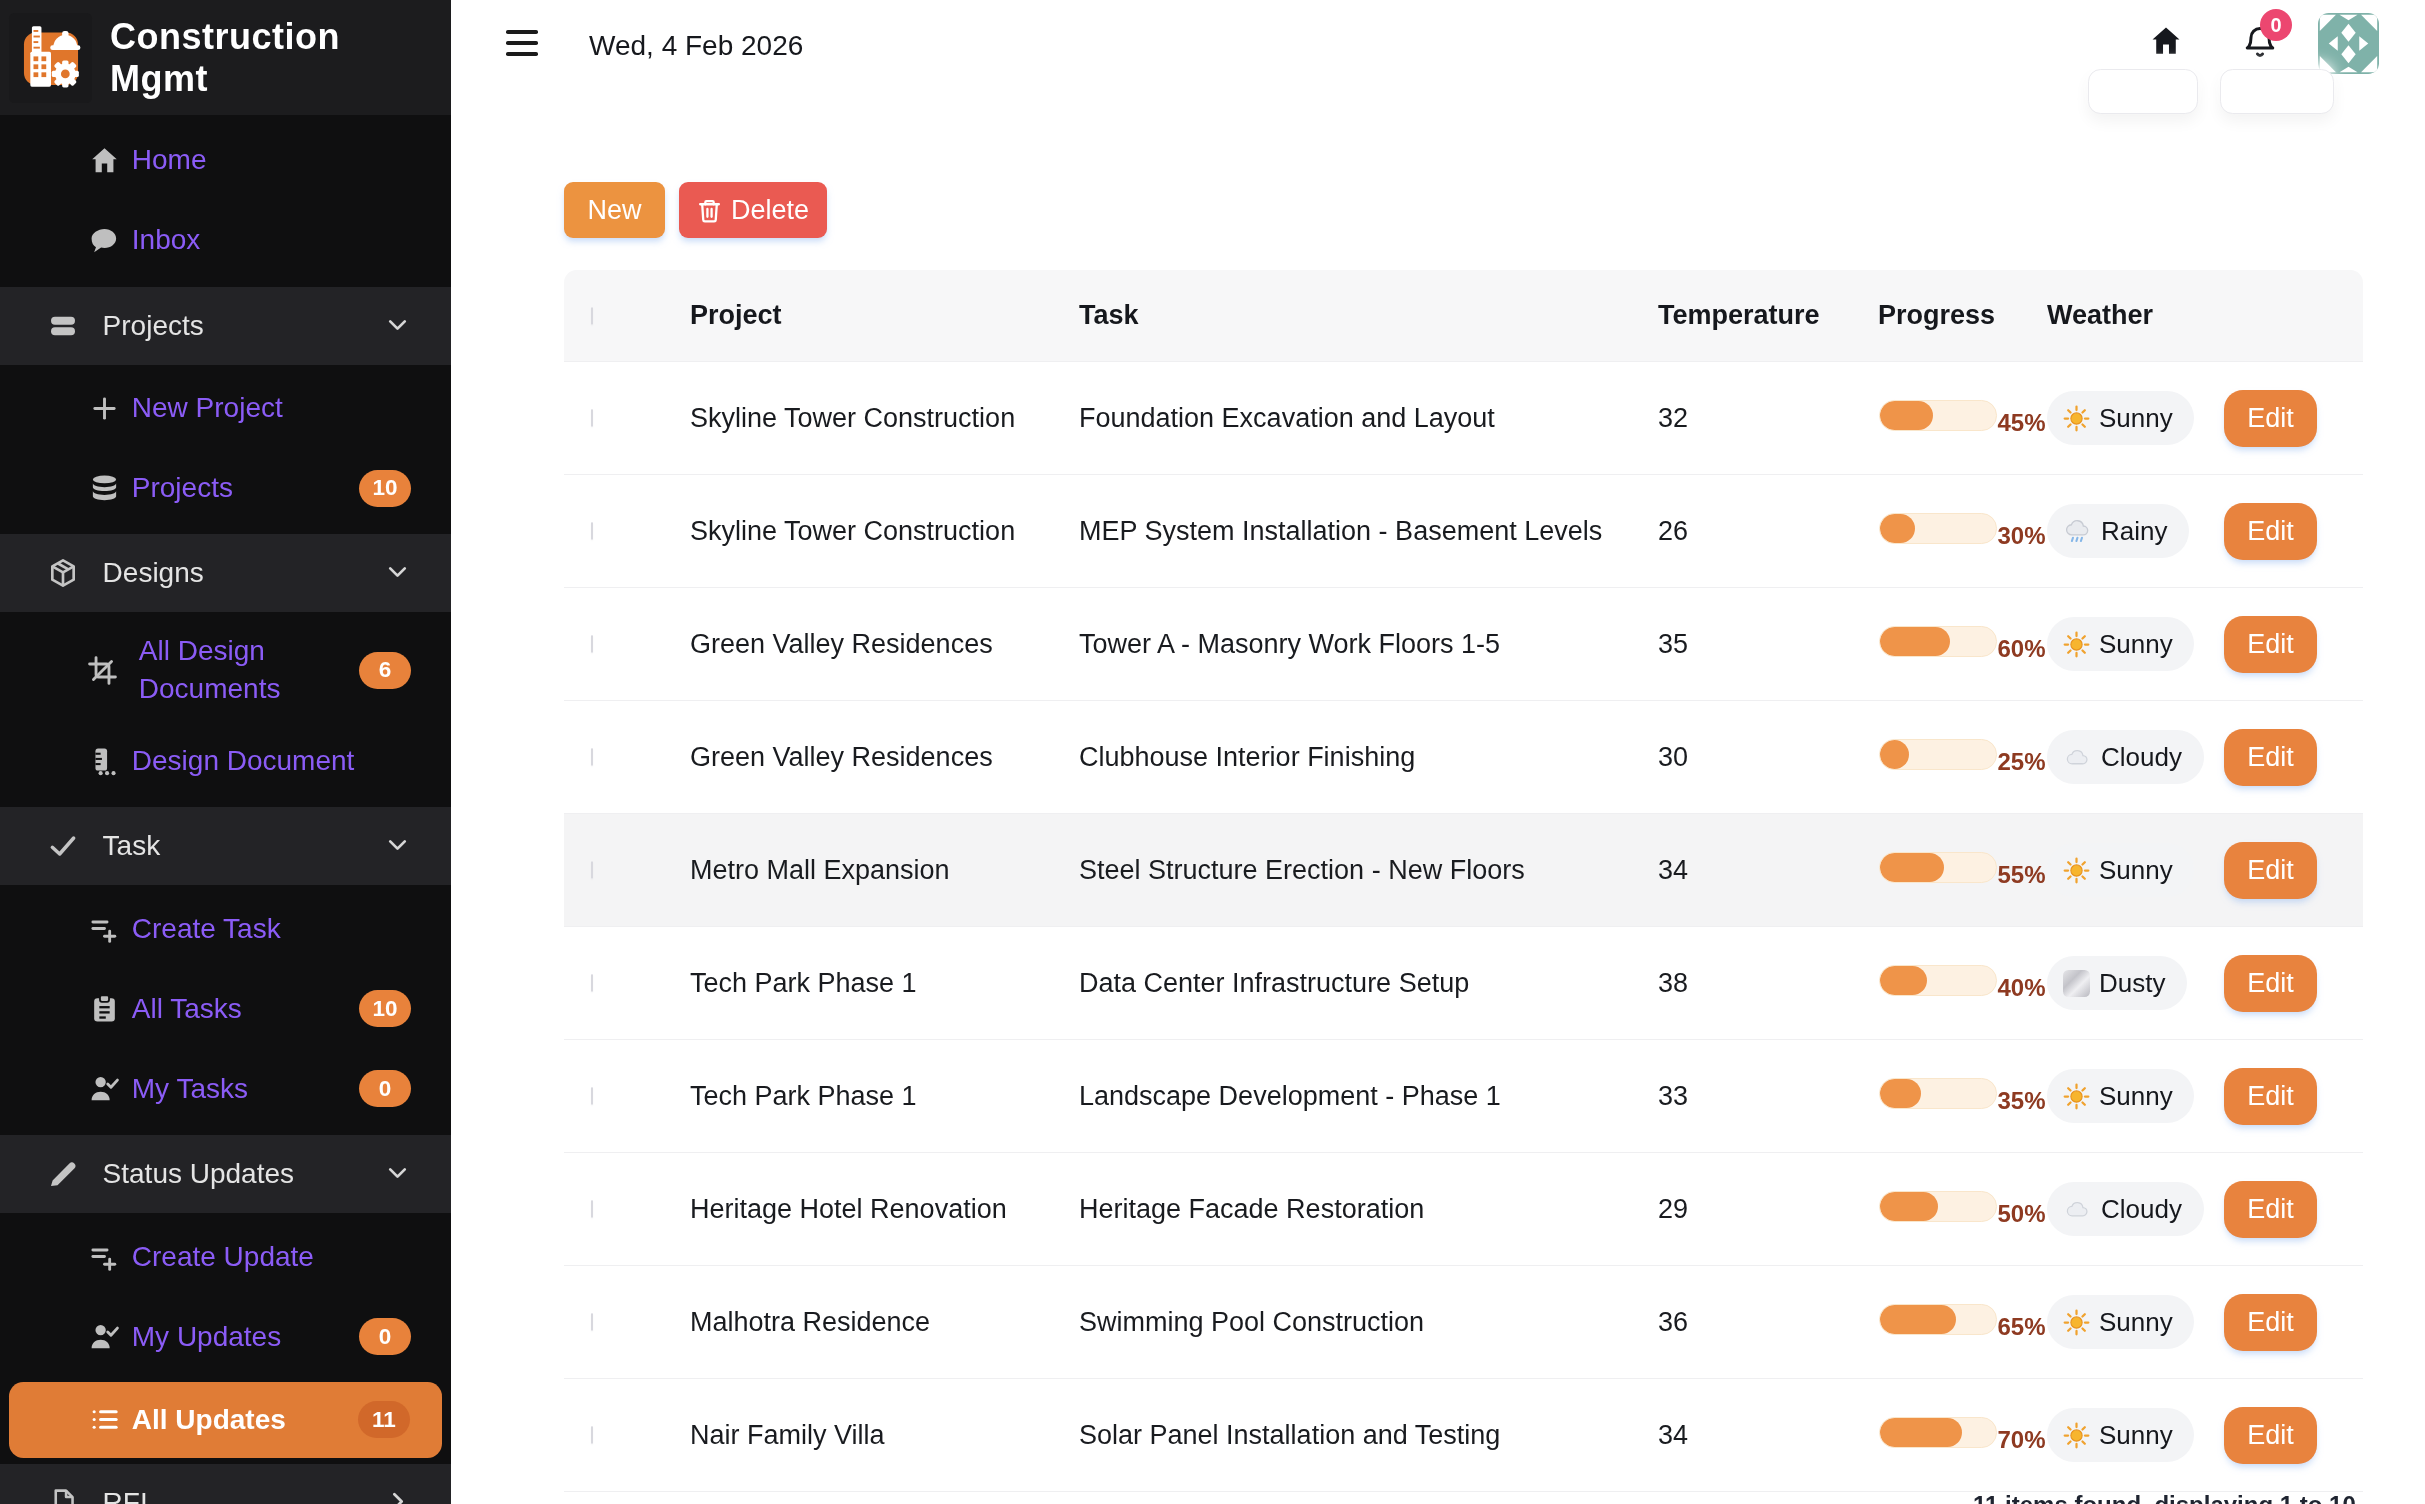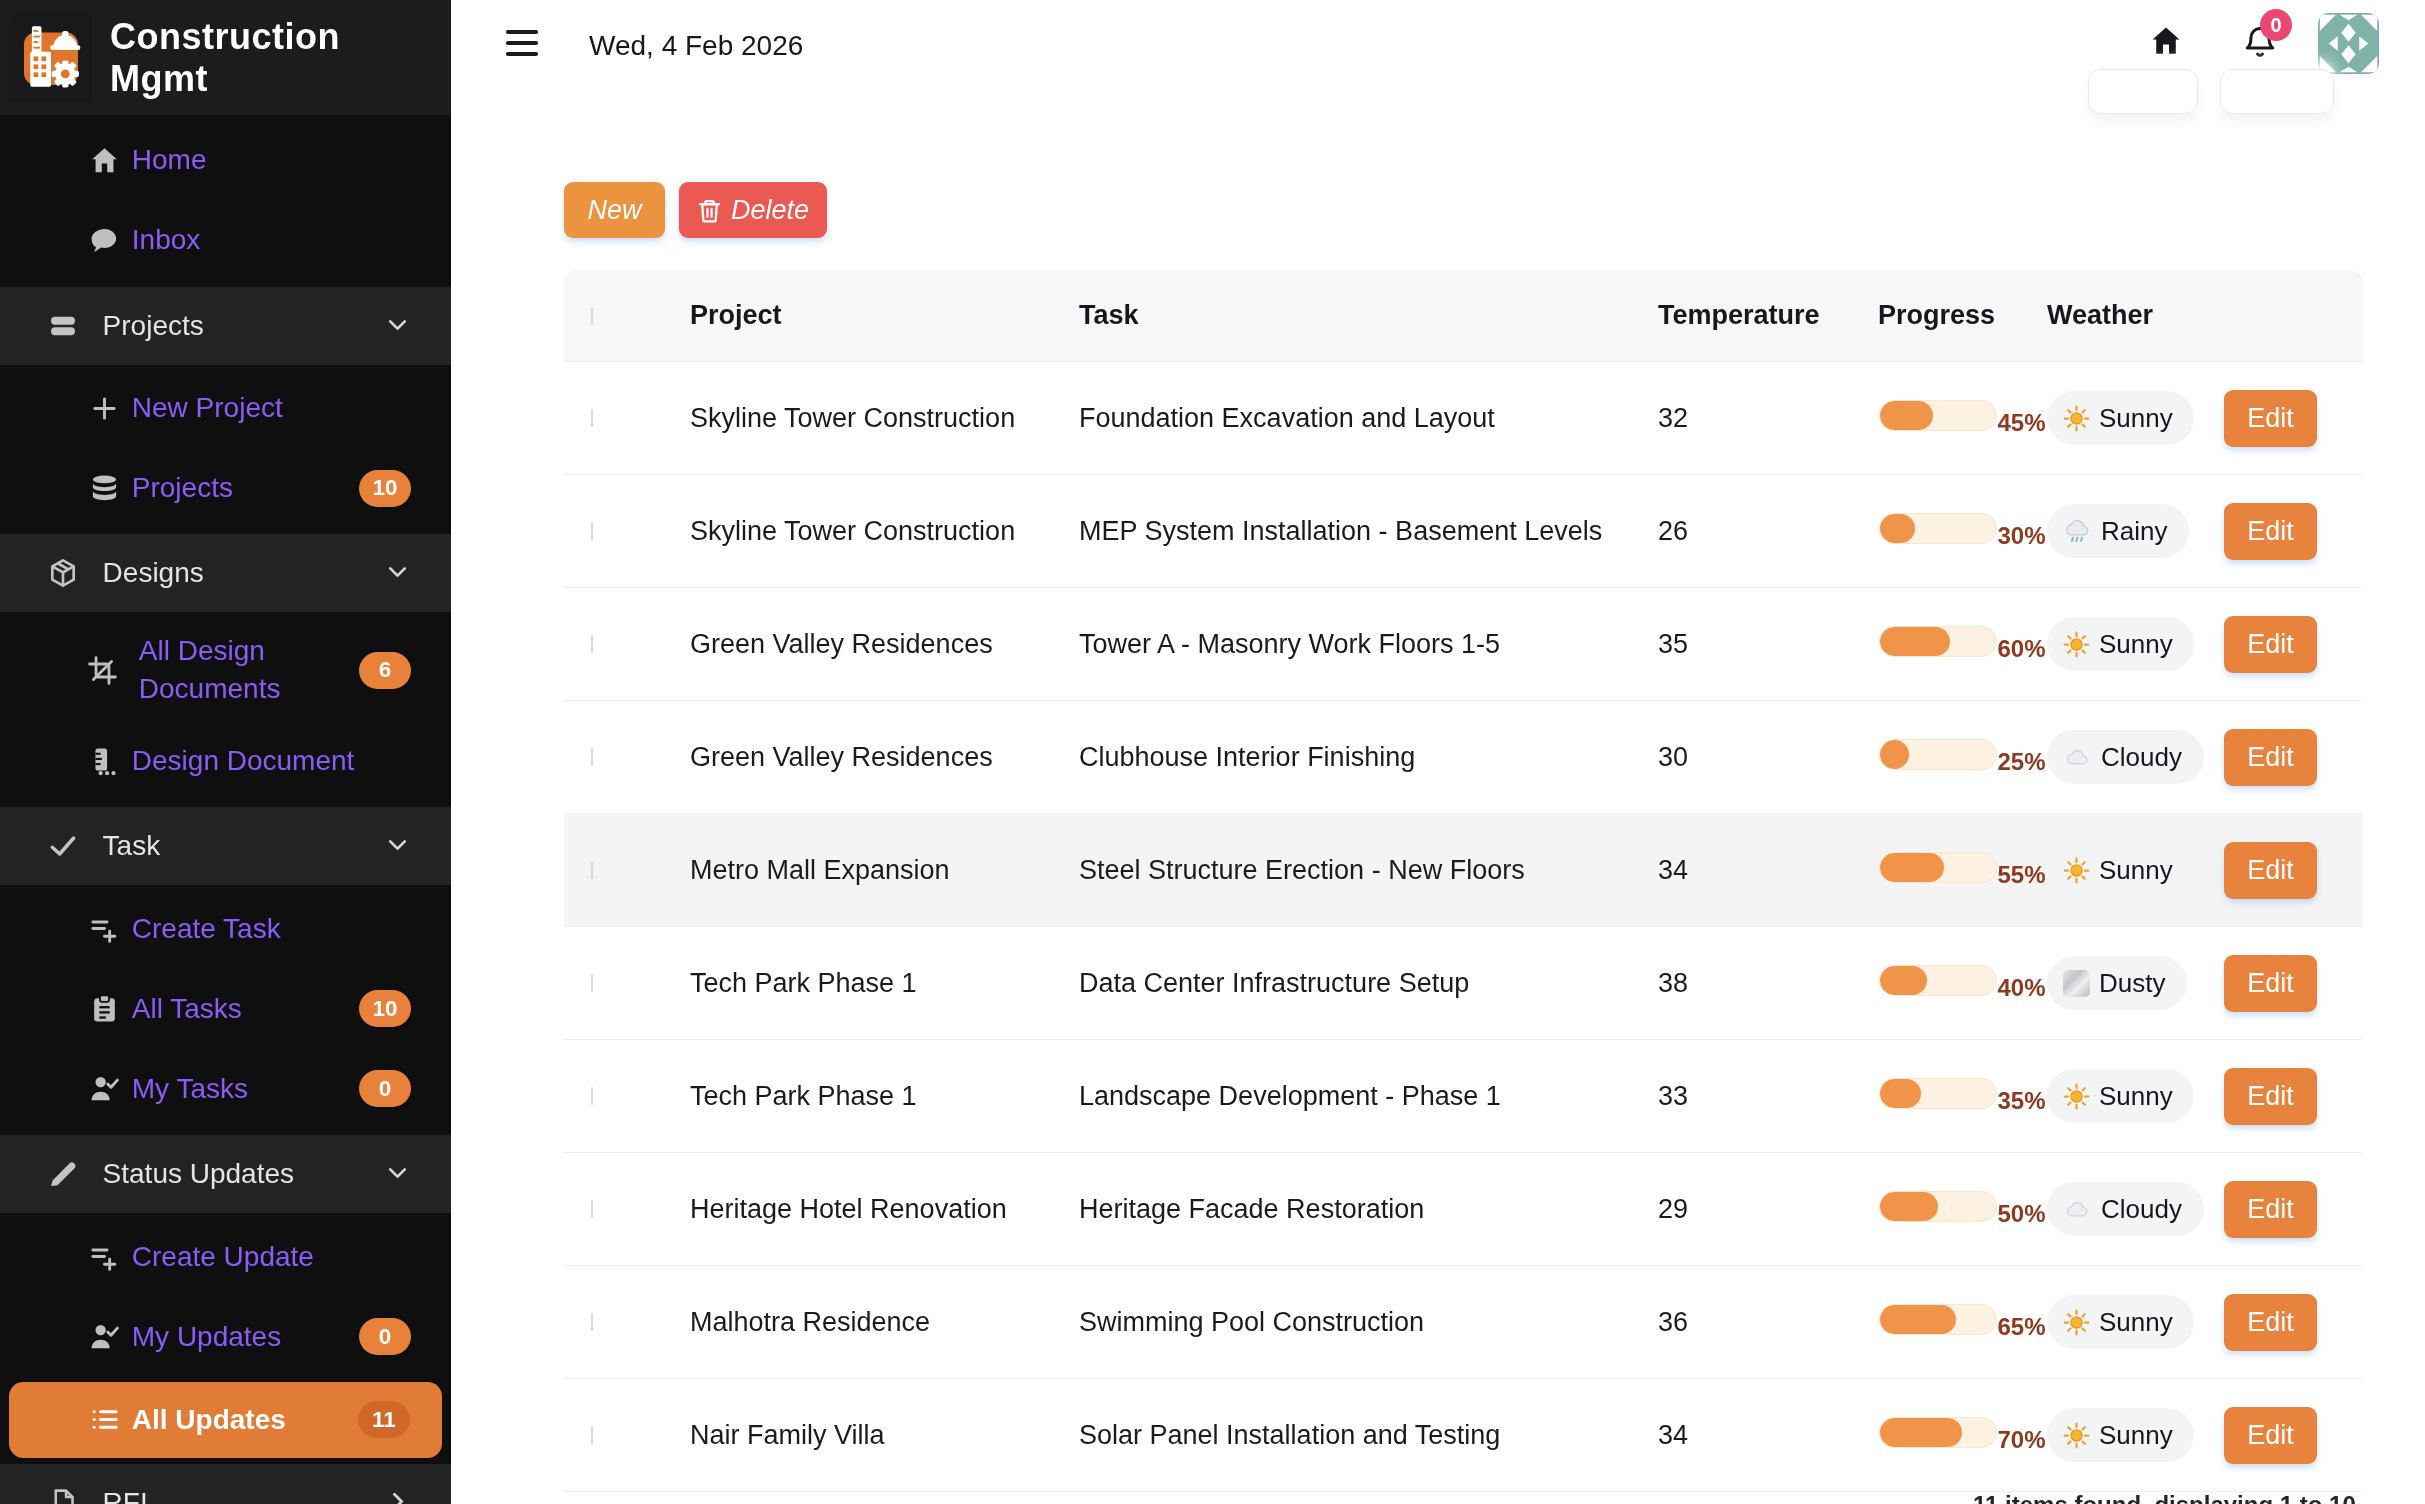--- a/index.html
+++ b/index.html
@@ -41,21 +41,21 @@
   .tb-bell { position:absolute; left:1791px; top:24px; }
   .bell-badge { position:absolute; left:1809px; top:9px; width:32px; height:32px; border-radius:50%;
     background:#ec4770; color:#fff; font-size:20px; font-weight:bold; display:flex; align-items:center; justify-content:center; }
   .avatar { position:absolute; left:1867px; top:12.6px; width:61px; height:61px; border-radius:10.8px; overflow:hidden; }
   .popover { position:absolute; top:69px; height:45px; background:#fff; border:1.8px solid #eaeaee;
     border-radius:12.6px; box-shadow:0 -7.2px 12.6px rgba(255,255,255,.9), 0 7.2px 14.4px rgba(0,0,0,.05); }
   .pop1 { left:1637px; width:110px; } .pop2 { left:1769px; width:114px; }
 
   .btn { position:absolute; top:182px; height:56px; border:none; border-radius:9px; color:#fff;
     font-size:27px; font-family:inherit; display:flex; align-items:center; justify-content:center; gap:9px;
-    cursor:pointer; box-shadow:0 4.5px 7.2px -1.8px rgba(150,185,240,.55);font-style:italic; }
+    cursor:pointer; box-shadow:0 4.5px 7.2px -1.8px rgba(150,185,240,.55); }
   .btn-new { left:113px; width:101px; background:#ec9340; }
   .btn-delete { left:228px; width:148px; background:#ea5a52; }
 
   .card { position:absolute; left:113px; top:270px; width:1799px; }
   .grid-row { display:grid; grid-template-columns:126px 389px 579px 220px 169px 177px 139px; align-items:center; }
   .thead { height:91px; background:#f7f7f8; border-radius:12.6px 12.6px 0 0; }
   .thead .hcell { font-size:27px; font-weight:bold; color:#16181d; }
   .trow { height:113px; border-top:1.8px solid #efeff1; position:relative; }
   .trow:first-of-type { border-top:none; }
   .trow.shaded { background:#f4f4f5; }
@@ -64,21 +64,21 @@
   .cb { width:28px; height:28px; margin-left:27px; border:1.8px solid #d8d8de; border-radius:8px; background:#fff;
     box-shadow:0 0.9px 1.8px rgba(0,0,0,.04); cursor:pointer; }
   .prog-wrap { display:flex; flex-direction:row; justify-content:center; }
   .prog-track { width:118px; height:31px; border-radius:15.3px; background:#fdf1e2; border:0.9px solid #f9e6cb; overflow:hidden; }
   .prog-fill { height:100%; border-radius:15.3px; background:#ef9449; }
   .prog-label { margin-top:9px; font-size:24px; font-weight:bold; color:#8e3a21; }
   .weather-pill { display:inline-flex; align-items:center; gap:9px; height:54px; padding:0 21.6px 0 16px;
     background:#f3f4f6; border-radius:27px; font-size:26px; color:#16181d; }
   .dust-chip { width:27px; height:27px; border-radius:5.4px;
     background:linear-gradient(135deg,#e6e6e9 0%,#c3c3c9 35%,#efeff2 60%,#b8b8bf 100%); }
-  .btn-edit { width:93px; height:57px; border:none; border-radius:9px; background:#e8833e; color:#fff;
+  .btn-edit { width:93px; height:57px; border:none; border-radius:19px; background:#e8833e; color:#fff;
     font-size:27px; font-family:inherit; cursor:pointer; box-shadow:0 4.5px 7.2px -1.8px rgba(150,185,240,.55); }
   .footer-note { position:absolute; left:113px; top:1491px; width:1799px; text-align:right; padding-right:7.2px;
     font-size:24px; font-weight:bold; color:#1f2430; }
 </style>
 </head>
 <body>
 
 <div class="app">
 
   <nav class="sidebar">

